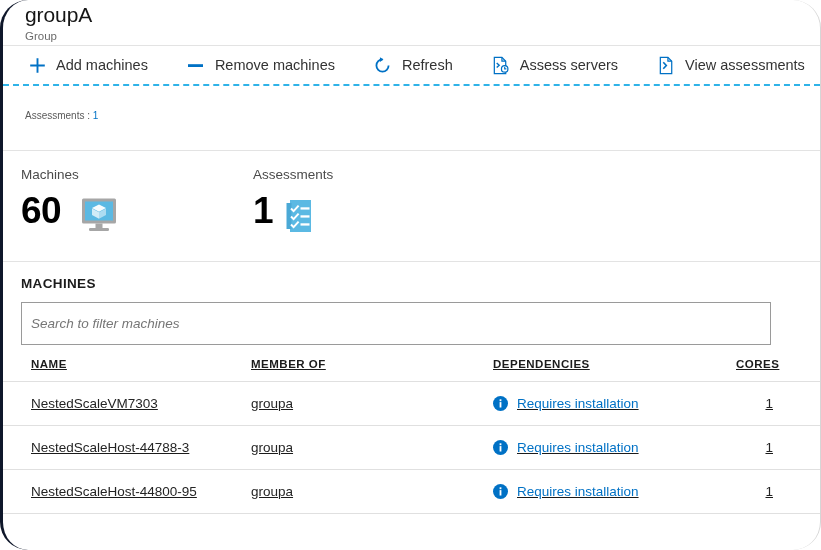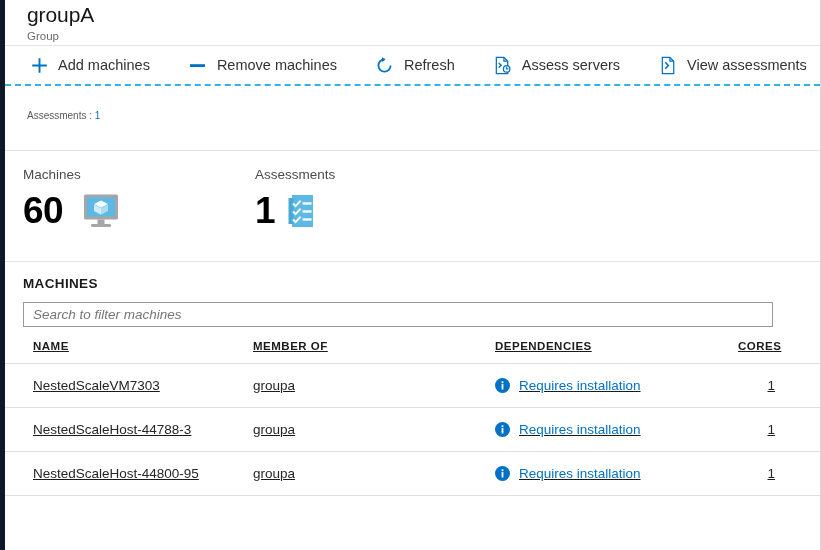--- a/index.html
+++ b/index.html
@@ -9,24 +9,25 @@
   }
   body {
     width: 821px; height: 550px;
     font-family: "Liberation Sans", sans-serif;
     color: #1b1b1b;
     overflow: hidden;
   }
   .blade {
     width: 821px; height: 550px;
     background: #ffffff;
-    border-left: 5px solid #0f172a;
+    border-left: 3px solid #0f172a;
     border-right: 1px solid #d6d6d6;
     position: relative;
     overflow: hidden;
+    border-radius: 28px;
   }
 
   
   .titlebar {
     height: 46px;
     padding: 2px 0 0 22px;
     border-bottom: 1px solid #e3e3e3;
   }
   .title {
     font-size: 21px;
@@ -92,21 +93,21 @@
     border-bottom: 1px solid #e3e3e3;
   }
   .stat { display: block; }
   .stat.machines { width: 232px; }
   .stat-label {
     font-size: 13.5px;
     color: #4b4b4b;
     line-height: 16px;
     margin-bottom: 6px;
   }
-  .stat-row { display: flex; align-items: center; }
+  .stat-row { display: flex; align-items: flex-end; }
   .stat-value {
     font-size: 37px;
     font-weight: 700;
     color: #000000;
     line-height: 44px;
     letter-spacing: -0.5px;
   }
   .stat-icon { margin-left: 18px; display: flex; align-items: center; }
   .stat.assessments .stat-icon { margin-left: 13px; }
 
@@ -114,21 +115,21 @@
   .sect-title {
     font-size: 13.5px;
     font-weight: 700;
     letter-spacing: 0.35px;
     color: #1b1b1b;
     padding: 14px 0 0 18px;
   }
   .searchwrap { padding: 11px 0 0 18px; }
   .searchbox {
     width: 750px;
-    height: 25px;
+    height: 43px;
     border: 1px solid #9a9a9a;
     background: #fff;
     font-family: "Liberation Sans", sans-serif;
     font-size: 13.5px;
     font-style: italic;
     color: #767676;
     padding: 0 9px;
     outline: none;
   }
   .searchbox::placeholder { color: #767676; font-style: italic; opacity: 1; }

